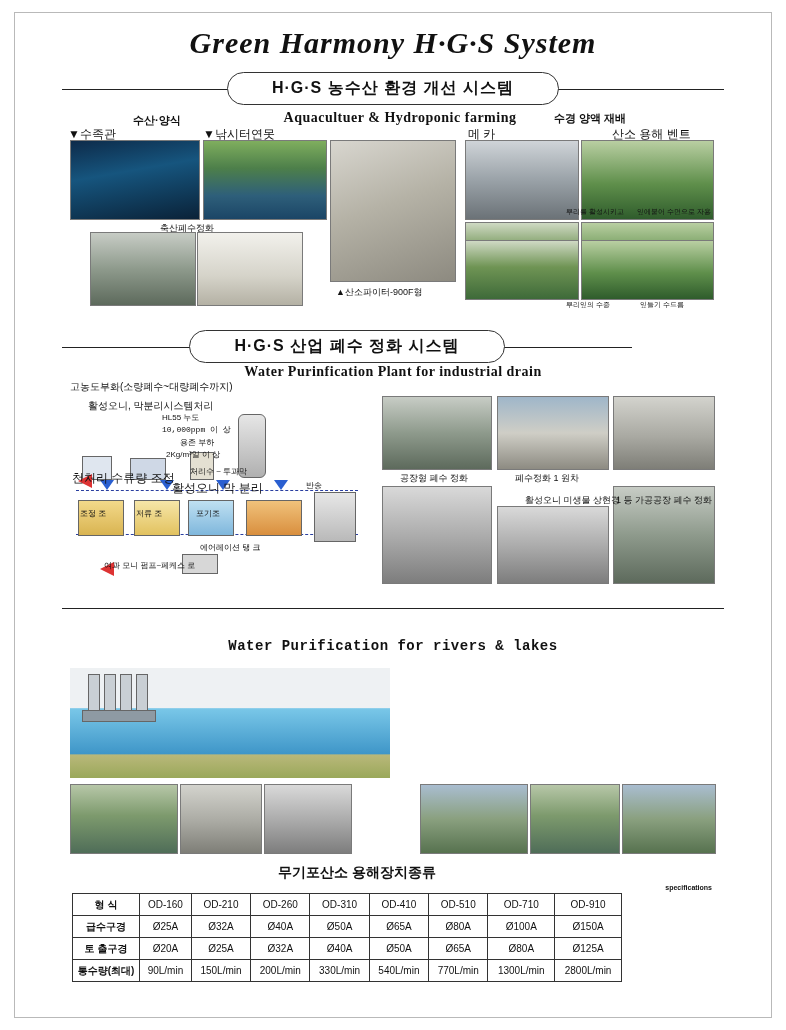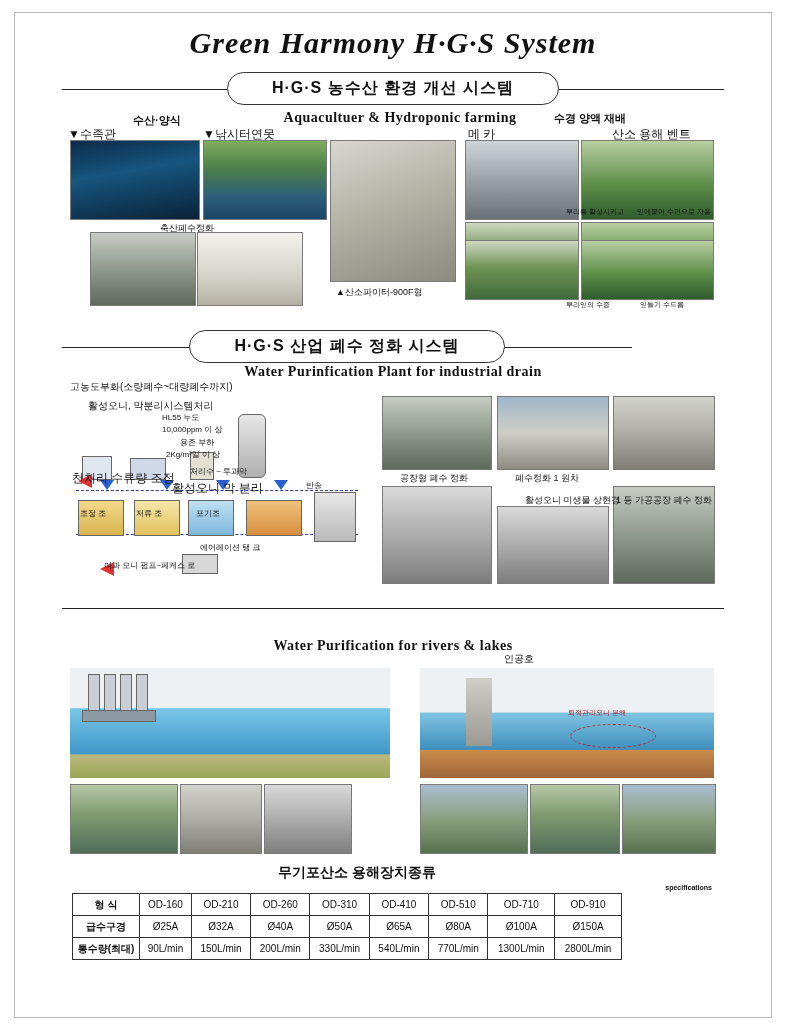--- a/index.html
+++ b/index.html
@@ -185,21 +185,21 @@
     <div class="tri-down" style="left:90px;top:72px;"></div>
     <div class="tri-down" style="left:146px;top:72px;"></div>
     <div class="tri-down" style="left:204px;top:72px;"></div>
 
     <div class="arrow-red" style="left:8px;top:66px;border-right:14px solid #d33;"></div>
     <div class="arrow-red" style="left:30px;top:154px;border-right:14px solid #d33;"></div>
 
     <div class="dg-box" style="left:112px;top:146px;width:34px;height:18px;background:#d7d7d7;"></div>
 
     <div class="lbl" style="left:92px;top:4px;font-size:8px;">HL55 누도</div>
-    <div class="lbl" style="left:92px;top:16px;font-size:8px;">10,000ppm 이 상</div>
+    <div class="lbl" style="left:92px;top:16px;font-size:8px;font-family:Liberation Mono, monospace;">10,000ppm 이 상</div>
     <div class="lbl" style="left:110px;top:29px;font-size:8px;">용존 부하</div>
     <div class="lbl" style="left:96px;top:41px;font-size:8px;">2Kg/m³일 이 상</div>
     <div class="lbl" style="left:120px;top:58px;font-size:8px;">처리수 ~ 투과막</div>
     <div class="lbl" style="left:102px;top:72px;font-size:12px;">활성오니 막 분리</div>
     <div class="lbl" style="left:2px;top:62px;font-size:12px;">천처리  수류량 조정</div>
     <div class="lbl" style="left:10px;top:100px;font-size:8px;">조정 조</div>
     <div class="lbl" style="left:66px;top:100px;font-size:8px;">저류 조</div>
     <div class="lbl" style="left:126px;top:100px;font-size:8px;">포기조</div>
     <div class="lbl" style="left:130px;top:134px;font-size:8px;">에어레이션 탱 크</div>
     <div class="lbl" style="left:34px;top:152px;font-size:8px;">여과 모니 펌프~페케스 로</div>
@@ -214,38 +214,31 @@
 
   <div class="ph g-grey" style="left:382px;top:486px;width:108px;height:96px;"></div>
   <div class="ph g-grey" style="left:497px;top:506px;width:110px;height:76px;"></div>
   <div class="ph g-plant" style="left:613px;top:486px;width:100px;height:96px;"></div>
   <div class="cap" style="left:525px;top:494px;">활성오니 미생물 상현경</div>
   <div class="cap" style="left:616px;top:494px;">1 등 가공공장 폐수 정화</div>
 
   <div class="banner-wrap" style="position:absolute;left:0;top:600px;width:786px;">
     <div class="banner-rule"></div>
   </div>
-  <div class="sub-en" style="position:absolute;left:0;top:632px;width:786px;">Water  Purification  for  rivers  &amp;  lakes</div>
+  <div class="sub-en" style="position:absolute;left:0;top:632px;width:786px;font-family:Liberation Mono, monospace;">Water  Purification  for  rivers  &amp;  lakes</div>
 
   <div class="diagram" style="left:70px;top:668px;width:320px;height:110px;">
     <div style="position:absolute;left:0;top:0;width:320px;height:110px;background:linear-gradient(180deg,#eef1f3 0%,#eef1f3 36%,#79c7e8 37%,#3f96c8 78%,#b9b87a 79%,#9aa85a 100%);"></div>
     <div class="dg-box" style="left:18px;top:6px;width:10px;height:36px;background:#c9cfd4;"></div>
     <div class="dg-box" style="left:34px;top:6px;width:10px;height:36px;background:#c9cfd4;"></div>
     <div class="dg-box" style="left:50px;top:6px;width:10px;height:36px;background:#c9cfd4;"></div>
     <div class="dg-box" style="left:66px;top:6px;width:10px;height:36px;background:#c9cfd4;"></div>
     <div class="dg-box" style="left:12px;top:42px;width:72px;height:10px;background:#8e9aa3;"></div>
   </div>
 
-  <div class="diagram" style="left:420px;top:668px;width:294px;height:110px;">
-    <div style="position:absolute;left:0;top:0;width:294px;height:110px;background:linear-gradient(180deg,#eef1f3 0%,#eef1f3 40%,#7fc3e0 41%,#3f8fbe 74%,#c98a4b 75%,#a0663a 100%);"></div>
-    <div style="position:absolute;left:46px;top:10px;width:26px;height:68px;background:linear-gradient(180deg,#cfcfc8,#9a9a92);"></div>
-    <div style="position:absolute;left:150px;top:56px;width:84px;height:22px;border:1.5px dashed #c1272d;border-radius:50%;"></div>
-    <div class="lbl" style="left:84px;top:-16px;font-size:10px;">인공호</div>
-    <div class="cap" style="left:148px;top:40px;font-size:7px;color:#b3161c;">퇴적관리오니 분해</div>
-  </div>
 
   <div class="ph g-river" style="left:70px;top:784px;width:106px;height:68px;"></div>
   <div class="ph g-conc" style="left:180px;top:784px;width:80px;height:68px;"></div>
   <div class="ph g-grey" style="left:264px;top:784px;width:86px;height:68px;"></div>
   <div class="ph g-canal" style="left:420px;top:784px;width:106px;height:68px;"></div>
   <div class="ph g-river" style="left:530px;top:784px;width:88px;height:68px;"></div>
   <div class="ph g-canal" style="left:622px;top:784px;width:92px;height:68px;"></div>
 
   <div class="tbl-title" style="position:absolute;left:0;top:862px;width:714px;">무기포산소 용해장치종류</div>
   <div class="spec-note" style="top:884px;">specifications</div>
@@ -268,20 +261,31 @@
       <td>Ø25A</td>
       <td>Ø32A</td>
       <td>Ø40A</td>
       <td>Ø50A</td>
       <td>Ø65A</td>
       <td>Ø80A</td>
       <td>Ø100A</td>
       <td>Ø150A</td>
     </tr>
     <tr>
+      <td class="hd">토 출구경</td>
+      <td>Ø20A</td>
+      <td>Ø25A</td>
+      <td>Ø32A</td>
+      <td>Ø40A</td>
+      <td>Ø50A</td>
+      <td>Ø65A</td>
+      <td>Ø80A</td>
+      <td>Ø125A</td>
+    </tr>
+    <tr>
       <td class="hd">통수량(최대)</td>
       <td>90L/min</td>
       <td>150L/min</td>
       <td>200L/min</td>
       <td>330L/min</td>
       <td>540L/min</td>
       <td>770L/min</td>
       <td>1300L/min</td>
       <td>2800L/min</td>
     </tr>

